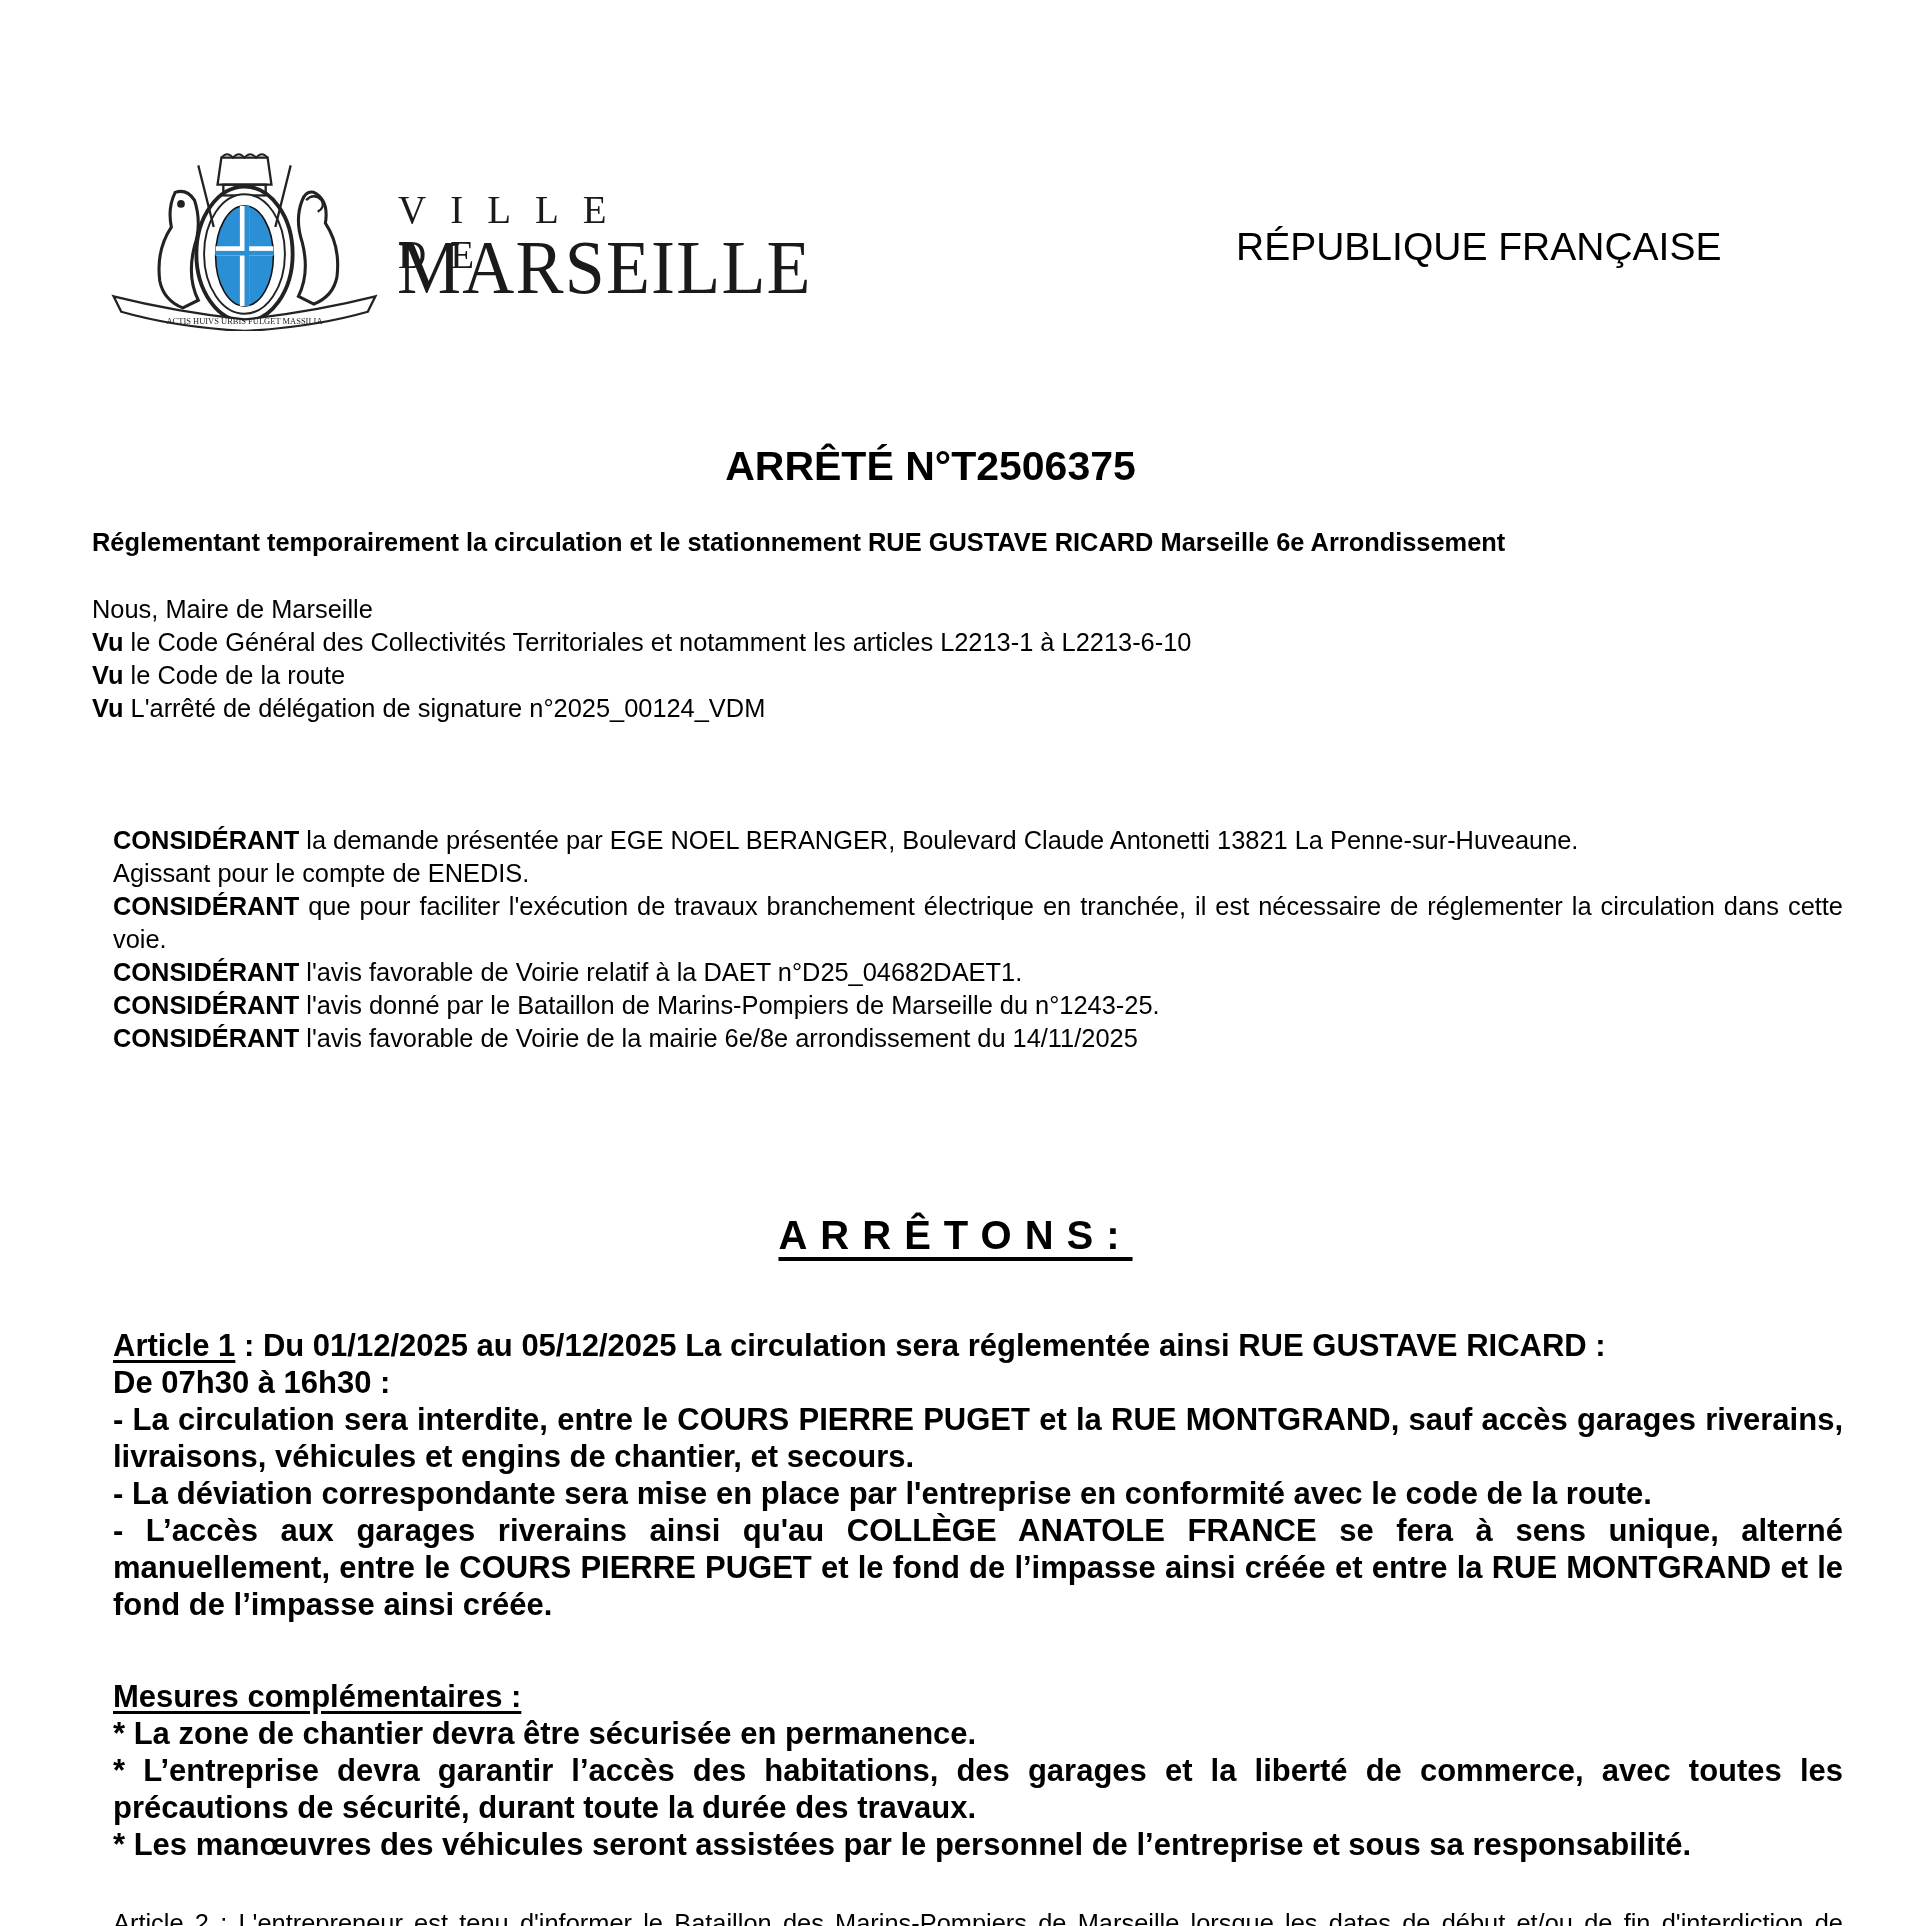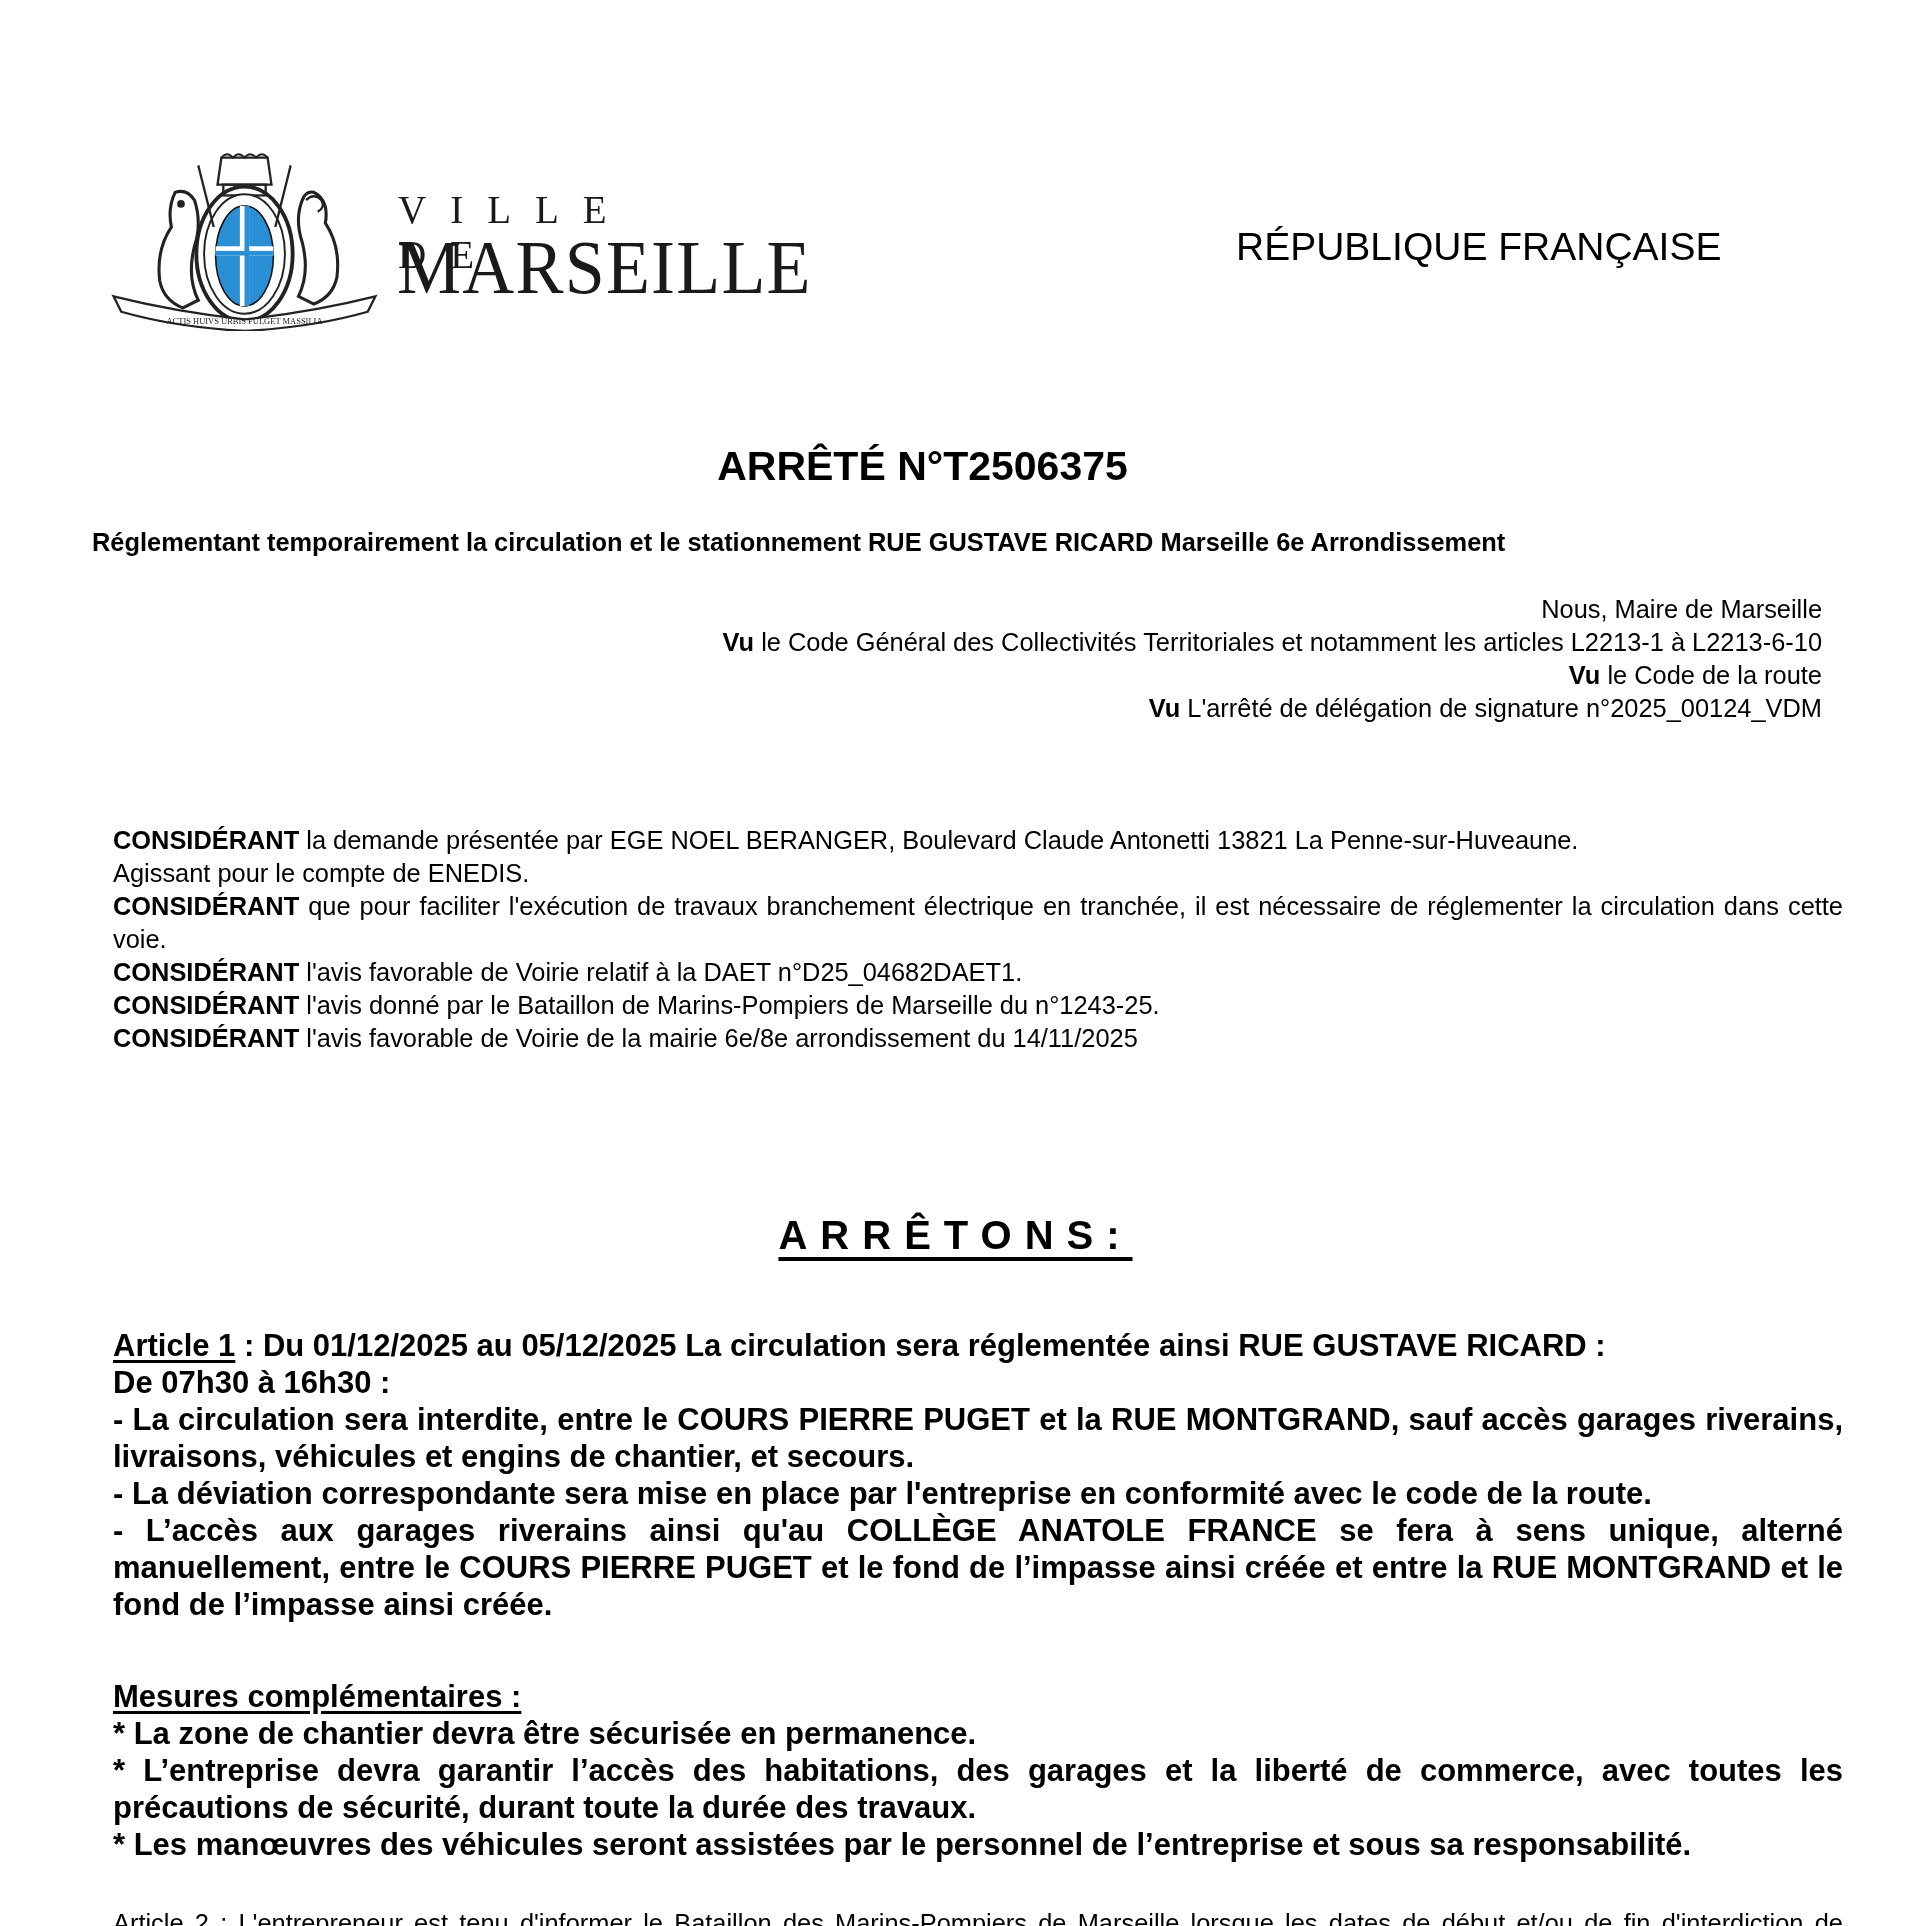--- a/index.html
+++ b/index.html
@@ -10,25 +10,25 @@
   
   .logo-block { position: absolute; left: 98px; top: 150px; width: 655px; height: 181px; }
   .crest { position: absolute; left: 0; top: 0; width: 293px; height: 181px; }
   .logo-ville { position: absolute; left: 300px; top: 37px; font-family: "Liberation Serif", serif;
                 font-size: 39px; letter-spacing: 24px; color: #1a1a1a; font-weight: normal; }
   .logo-marseille { position: absolute; left: 299px; top: 75px; font-family: "Liberation Serif", serif;
                     font-size: 72px; letter-spacing: 1.2px; color: #1a1a1a; transform: scaleY(1.05); transform-origin: left top; }
   .republique { position: absolute; left: 1236px; top: 225px; font-size: 39px; }
 
   
-  .title { position: absolute; left: 8px; width: 1829px; top: 443px; text-align: center;
+  .title { position: absolute; left: 16px; width: 1829px; top: 443px; text-align: center;
            font-size: 41px; font-weight: bold; }
   .subtitle { position: absolute; left: 92px; top: 528px; font-size: 25.4px; font-weight: bold; white-space: nowrap; }
 
-  .block { position: absolute; left: 92px; width: 1730px; font-size: 25.4px; line-height: 33px; text-align: right; }
+  .block { position: absolute; left: 92px; width: 1730px; font-size: 25.4px; line-height: 33px; }
   .block p { margin: 0; }
   .justify { text-align: justify; margin-left: 21px; }
   b { font-weight: bold; }
   u { text-decoration: underline; text-decoration-thickness: 2.7px; text-underline-offset: 3.9px; }
 
   .vus { top: 593px; }
   .considerants { top: 824px; }
 
   .arretons { position: absolute; left: 0; width: 1911px; top: 1213px; text-align: center;
               font-size: 40px; font-weight: bold; letter-spacing: 13px; }

